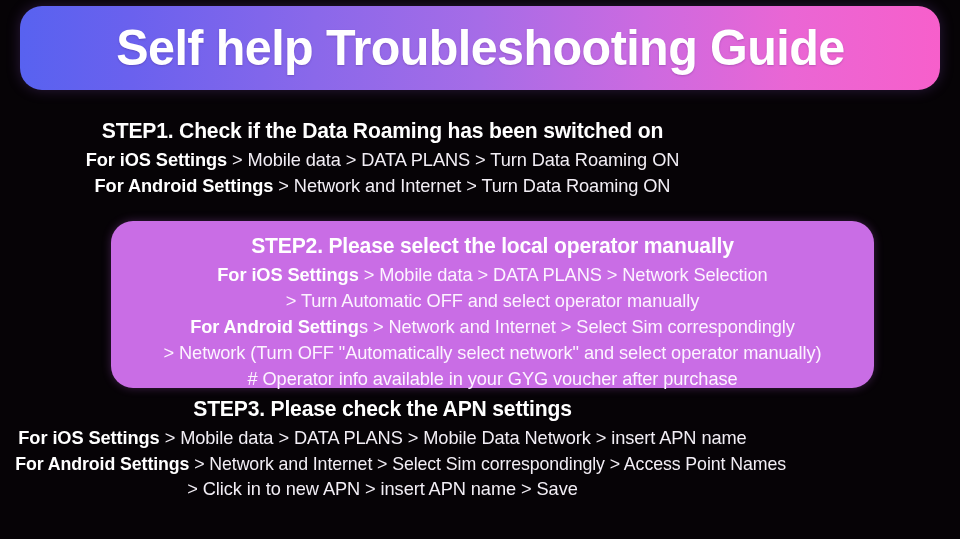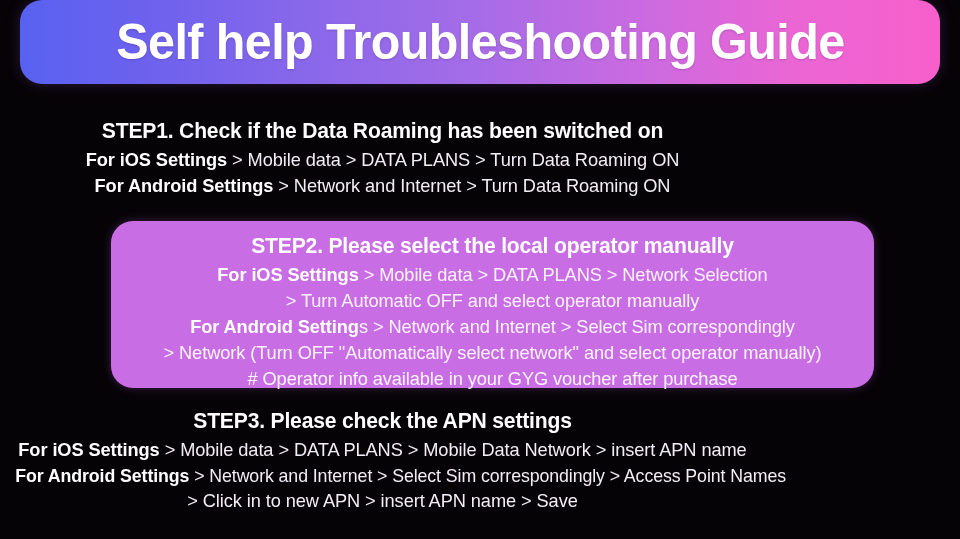--- a/index.html
+++ b/index.html
@@ -19,21 +19,21 @@
     position: relative;
     width: 960px;
     height: 539px;
     background: #060306;
   }
 
   
   .banner {
     position: absolute;
     left: 20px;
-    top: 0;
+    top: 6px;
     width: 920px;
     height: 84px;
     border-radius: 22px;
     background: linear-gradient(90deg,
         #5862f0 0%,
         #6a61ee 12%,
         #8a68ea 32%,
         #a66ce7 50%,
         #cc6ae0 68%,
         #ea66d4 84%,
@@ -107,21 +107,21 @@
     left: 0;
     top: 11px;
     width: 763px;
     text-align: center;
   }
   .card-inner .step-title { color: #ffffff; margin-bottom: 3px; }
   .card-inner .step-line  { color: #fdf4ff; }
   .card-inner .step-line b { color: #ffffff; }
 
   
-  #step3 { top: 407px; }
+  #step3 { top: 395px; }
   #step3 .step-title { margin-bottom: 3px; }
   #step3 .wide { font-size: 18.5px; }
 </style>
 </head>
 <body>
 
 <div id="poster">
 
   <div class="banner">
     <div class="banner-title">Self help Troubleshooting Guide</div>

